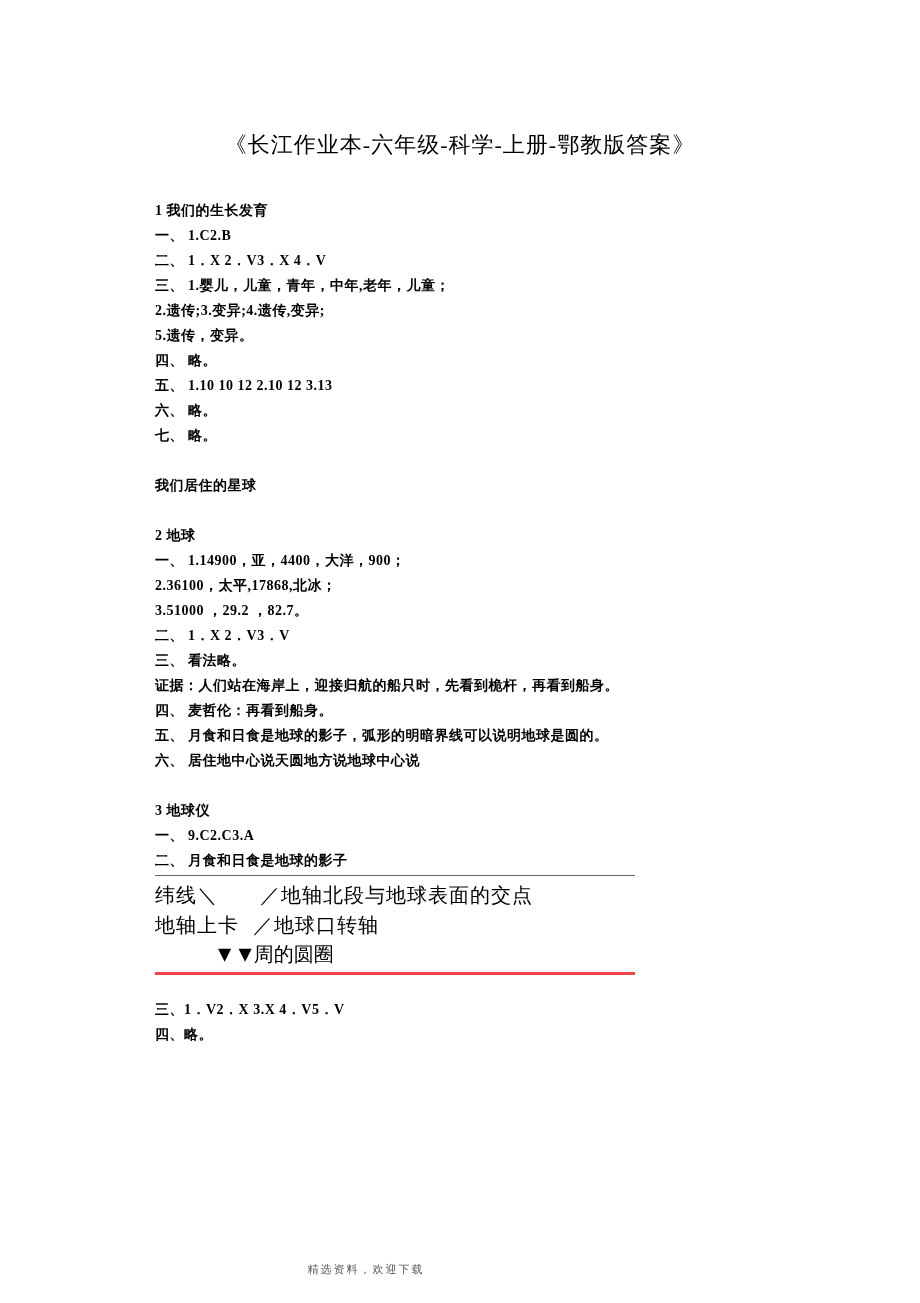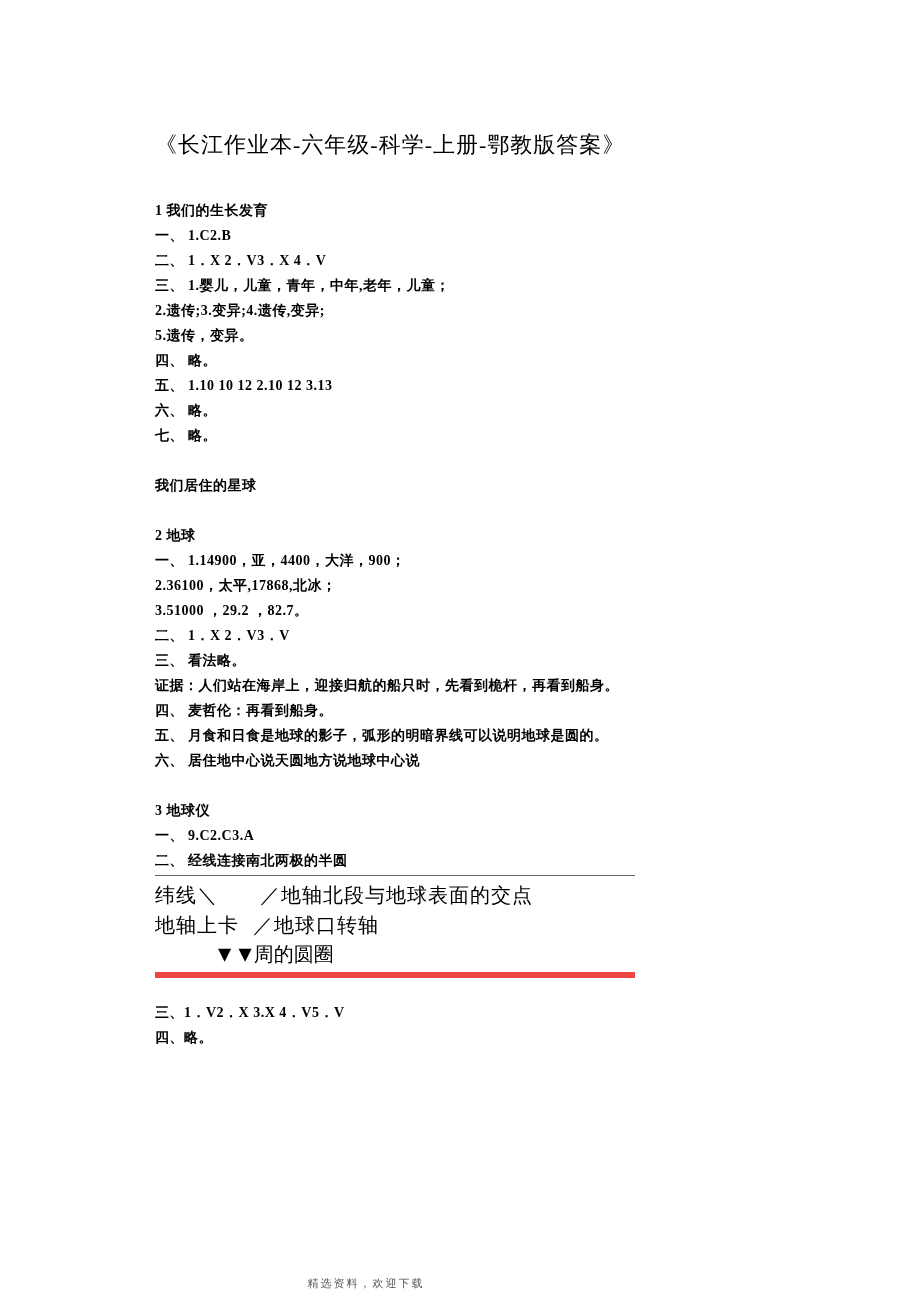--- a/index.html
+++ b/index.html
@@ -5,36 +5,36 @@
     * { margin: 0; padding: 0; box-sizing: border-box; }
     body {
       width: 920px;
       height: 1303px;
       background: #ffffff;
       font-family: "SimSun", "宋体", serif;
       padding: 130px 155px 0 155px;
       position: relative;
     }
     .title {
-      text-align: left;
+      text-align: center;
       font-size: 22px;
       font-weight: normal;
       margin-bottom: 38px;
       letter-spacing: 1px;
     }
     .line {
       font-size: 14px;
       line-height: 25px;
       letter-spacing: 0.5px;
       font-weight: bold;
     }
     .section-gap { height: 25px; }
     .diagram-frame {
       border-top: 1px solid #666;
-      border-bottom: 6px solid #ef4444;
+      border-bottom: 3px solid #ef4444;
       width: 480px;
       padding: 4px 0;
       margin-top: 2px;
       margin-bottom: 4px;
     }
     .diagram-row {
       font-size: 20px;
       line-height: 30px;
       letter-spacing: 1px;
     }
@@ -47,21 +47,21 @@
     .diagram-left {
       display: inline-block;
     }
     .glyph-row {
       font-size: 20px;
       line-height: 28px;
     }
     .vt { font-family: monospace; font-size: 22px; font-weight: bold; letter-spacing: -3px; }
     .footer {
       position: absolute;
-      bottom: 12px;
+      bottom: 26px;
       left: 0;
       width: 732px;
       text-align: center;
       font-size: 11px;
       color: #555;
       letter-spacing: 2px;
     }
   </style>
 </head>
 <body>
@@ -93,21 +93,21 @@
 <div class="line">三、 看法略。</div>
 <div class="line">证据：人们站在海岸上，迎接归航的船只时，先看到桅杆，再看到船身。</div>
 <div class="line">四、 麦哲伦：再看到船身。</div>
 <div class="line">五、 月食和日食是地球的影子，弧形的明暗界线可以说明地球是圆的。</div>
 <div class="line">六、 居住地中心说天圆地方说地球中心说</div>
 
 <div class="section-gap"></div>
 
 <div class="line">3 地球仪</div>
 <div class="line">一、 9.C2.C3.A</div>
-<div class="line">二、 经线连接南北两极的半圆</div>
+<div class="line">二、 月食和日食是地球的影子</div>
 
 <div class="diagram-frame">
   <div class="diagram-row">
     <span class="diagram-left">纬线＼</span>
     <span style="display:inline-block;width:30px;"></span>
     <span>／地轴北段与地球表面的交点</span>
   </div>
   <div class="diagram-row">
     <span class="diagram-left">地轴上卡</span>
     <span style="display:inline-block;width:2px;"></span>

